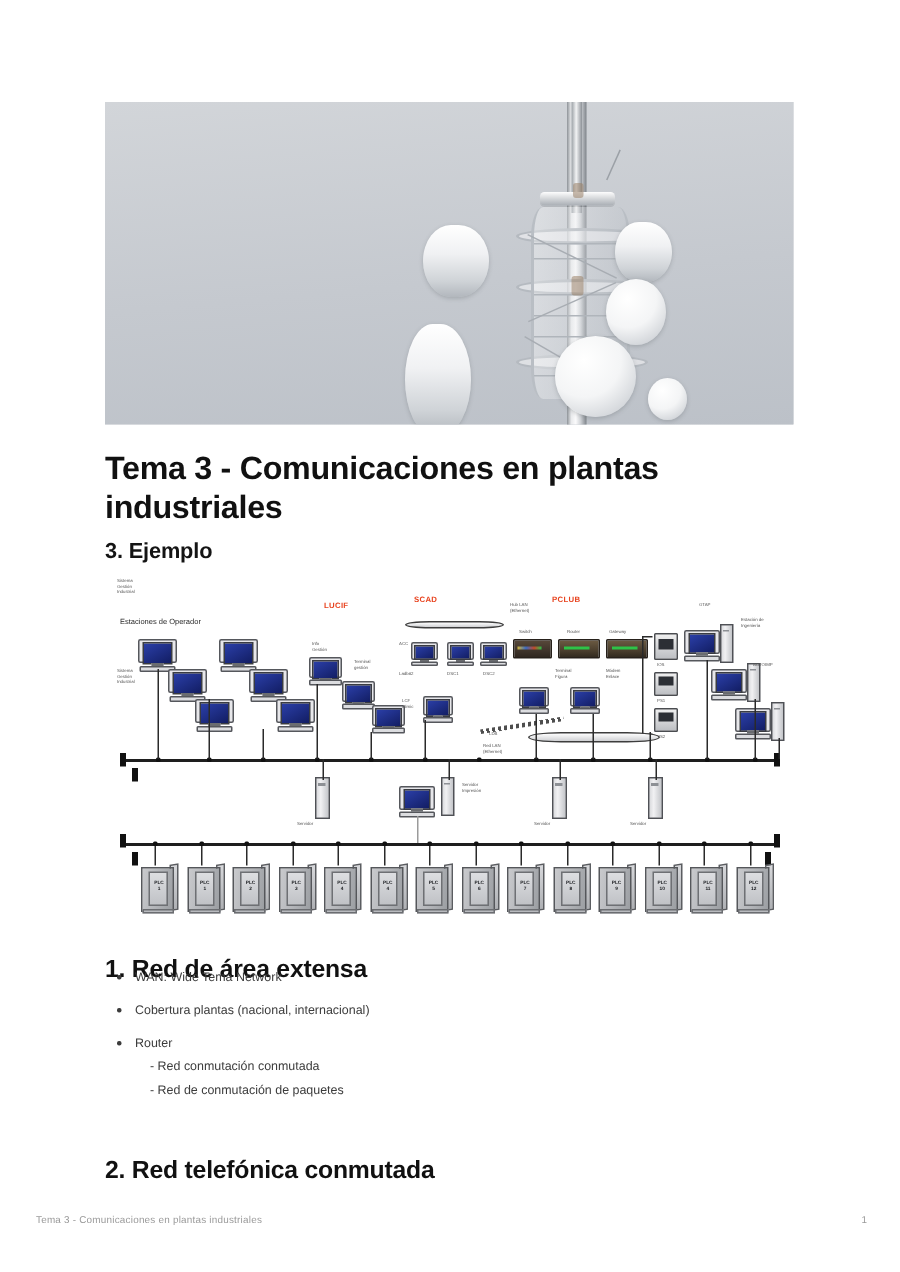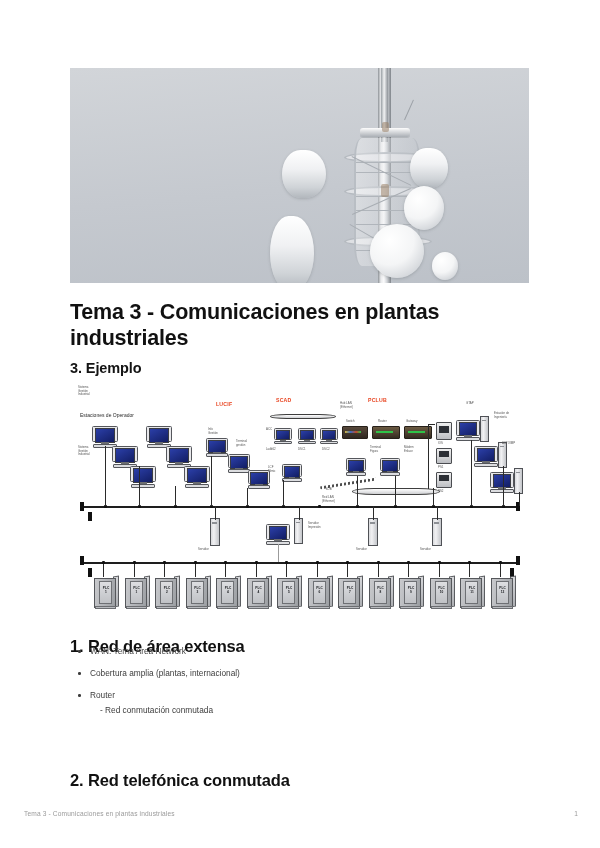--- a/index.html
+++ b/index.html
@@ -857,25 +857,26 @@
           <div class="door"></div>
           <div class="foot"></div>
           <div class="caption">PLC<br>12</div>
         </div>
       </div>
   </div>
 
   <h2 class="h-section s1">1. Red de área extensa</h2>
 
   <div class="bullets">
-    <div class="bullet-row">WAN: Tema Area Network</div>
-    <div class="bullet-row">Cobertura amplia (plantas, internacional)</div>
+    <div class="bullet-row">WAN: Wide Tema Network</div>
+    <div class="bullet-row">Cobertura plantas (nacional, internacional)</div>
     <div class="bullet-row">
       <span>Router</span>
       <div class="sub-row">- Red conmutación conmutada</div>
+      <div class="sub-row">- Red de conmutación de paquetes</div>
     </div>
   </div>
 
   <h2 class="h-section s2">2. Red telefónica conmutada</h2>
 
   <div class="footer">
     <div class="footer-left">Tema 3 - Comunicaciones en plantas industriales</div>
     <div class="footer-right">1</div>
   </div>
 

